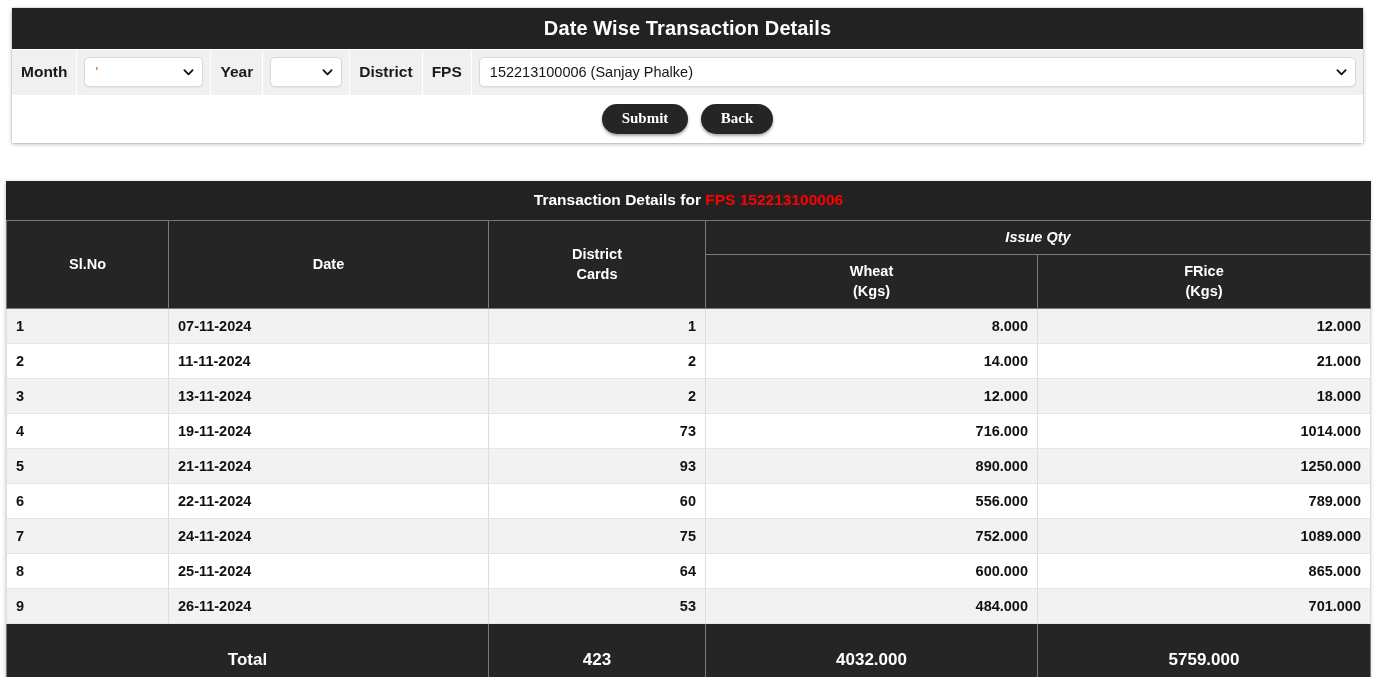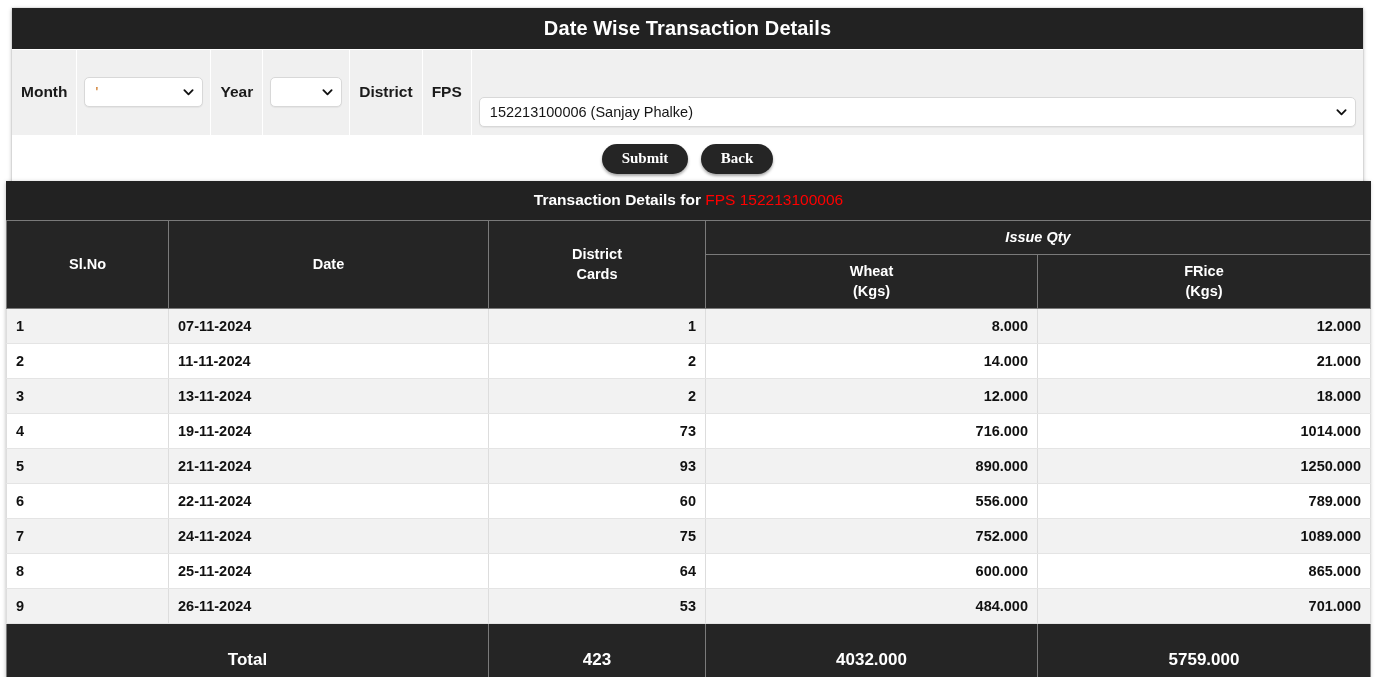--- a/index.html
+++ b/index.html
@@ -51,21 +51,21 @@
   .fcell.label {
     font-size: 15.5px;
     font-weight: bold;
     color: #1a1a1a;
     white-space: nowrap;
     padding: 12px 9px 13px 9px;
   }
   .fcell.ctrl {
     padding: 7px 7px 8px 7px;
   }
-  .fcell.grow { flex: 1 1 auto; border-right: none; margin-top: 40px; }
+  .fcell.grow { flex: 1 1 auto; border-right: none; }
 
   select.sel {
     -webkit-appearance: none;
     appearance: none;
     background: #ffffff;
     border: 1px solid #d8d8d8;
     border-radius: 5px;
     font-family: "Liberation Sans", sans-serif;
     font-size: 14.5px;
     color: #151515;
@@ -127,21 +127,21 @@
   }
   table.dt caption {
     caption-side: top;
     background: #222222;
     color: #ffffff;
     font-size: 15.5px;
     font-weight: bold;
     padding: 10px 0 11px 0;
     text-align: center;
   }
-  .fps-red { color: #ff0000; font-weight: normal; }
+  .fps-red { color: #ff0000; font-weight: bold; }
 
   table.dt thead th {
     background: #252525;
     color: #ffffff;
     font-size: 14.5px;
     font-weight: bold;
     text-align: center;
     border: 1px solid #7a7a7a;
     padding: 6px 4px;
     line-height: 1.35;

